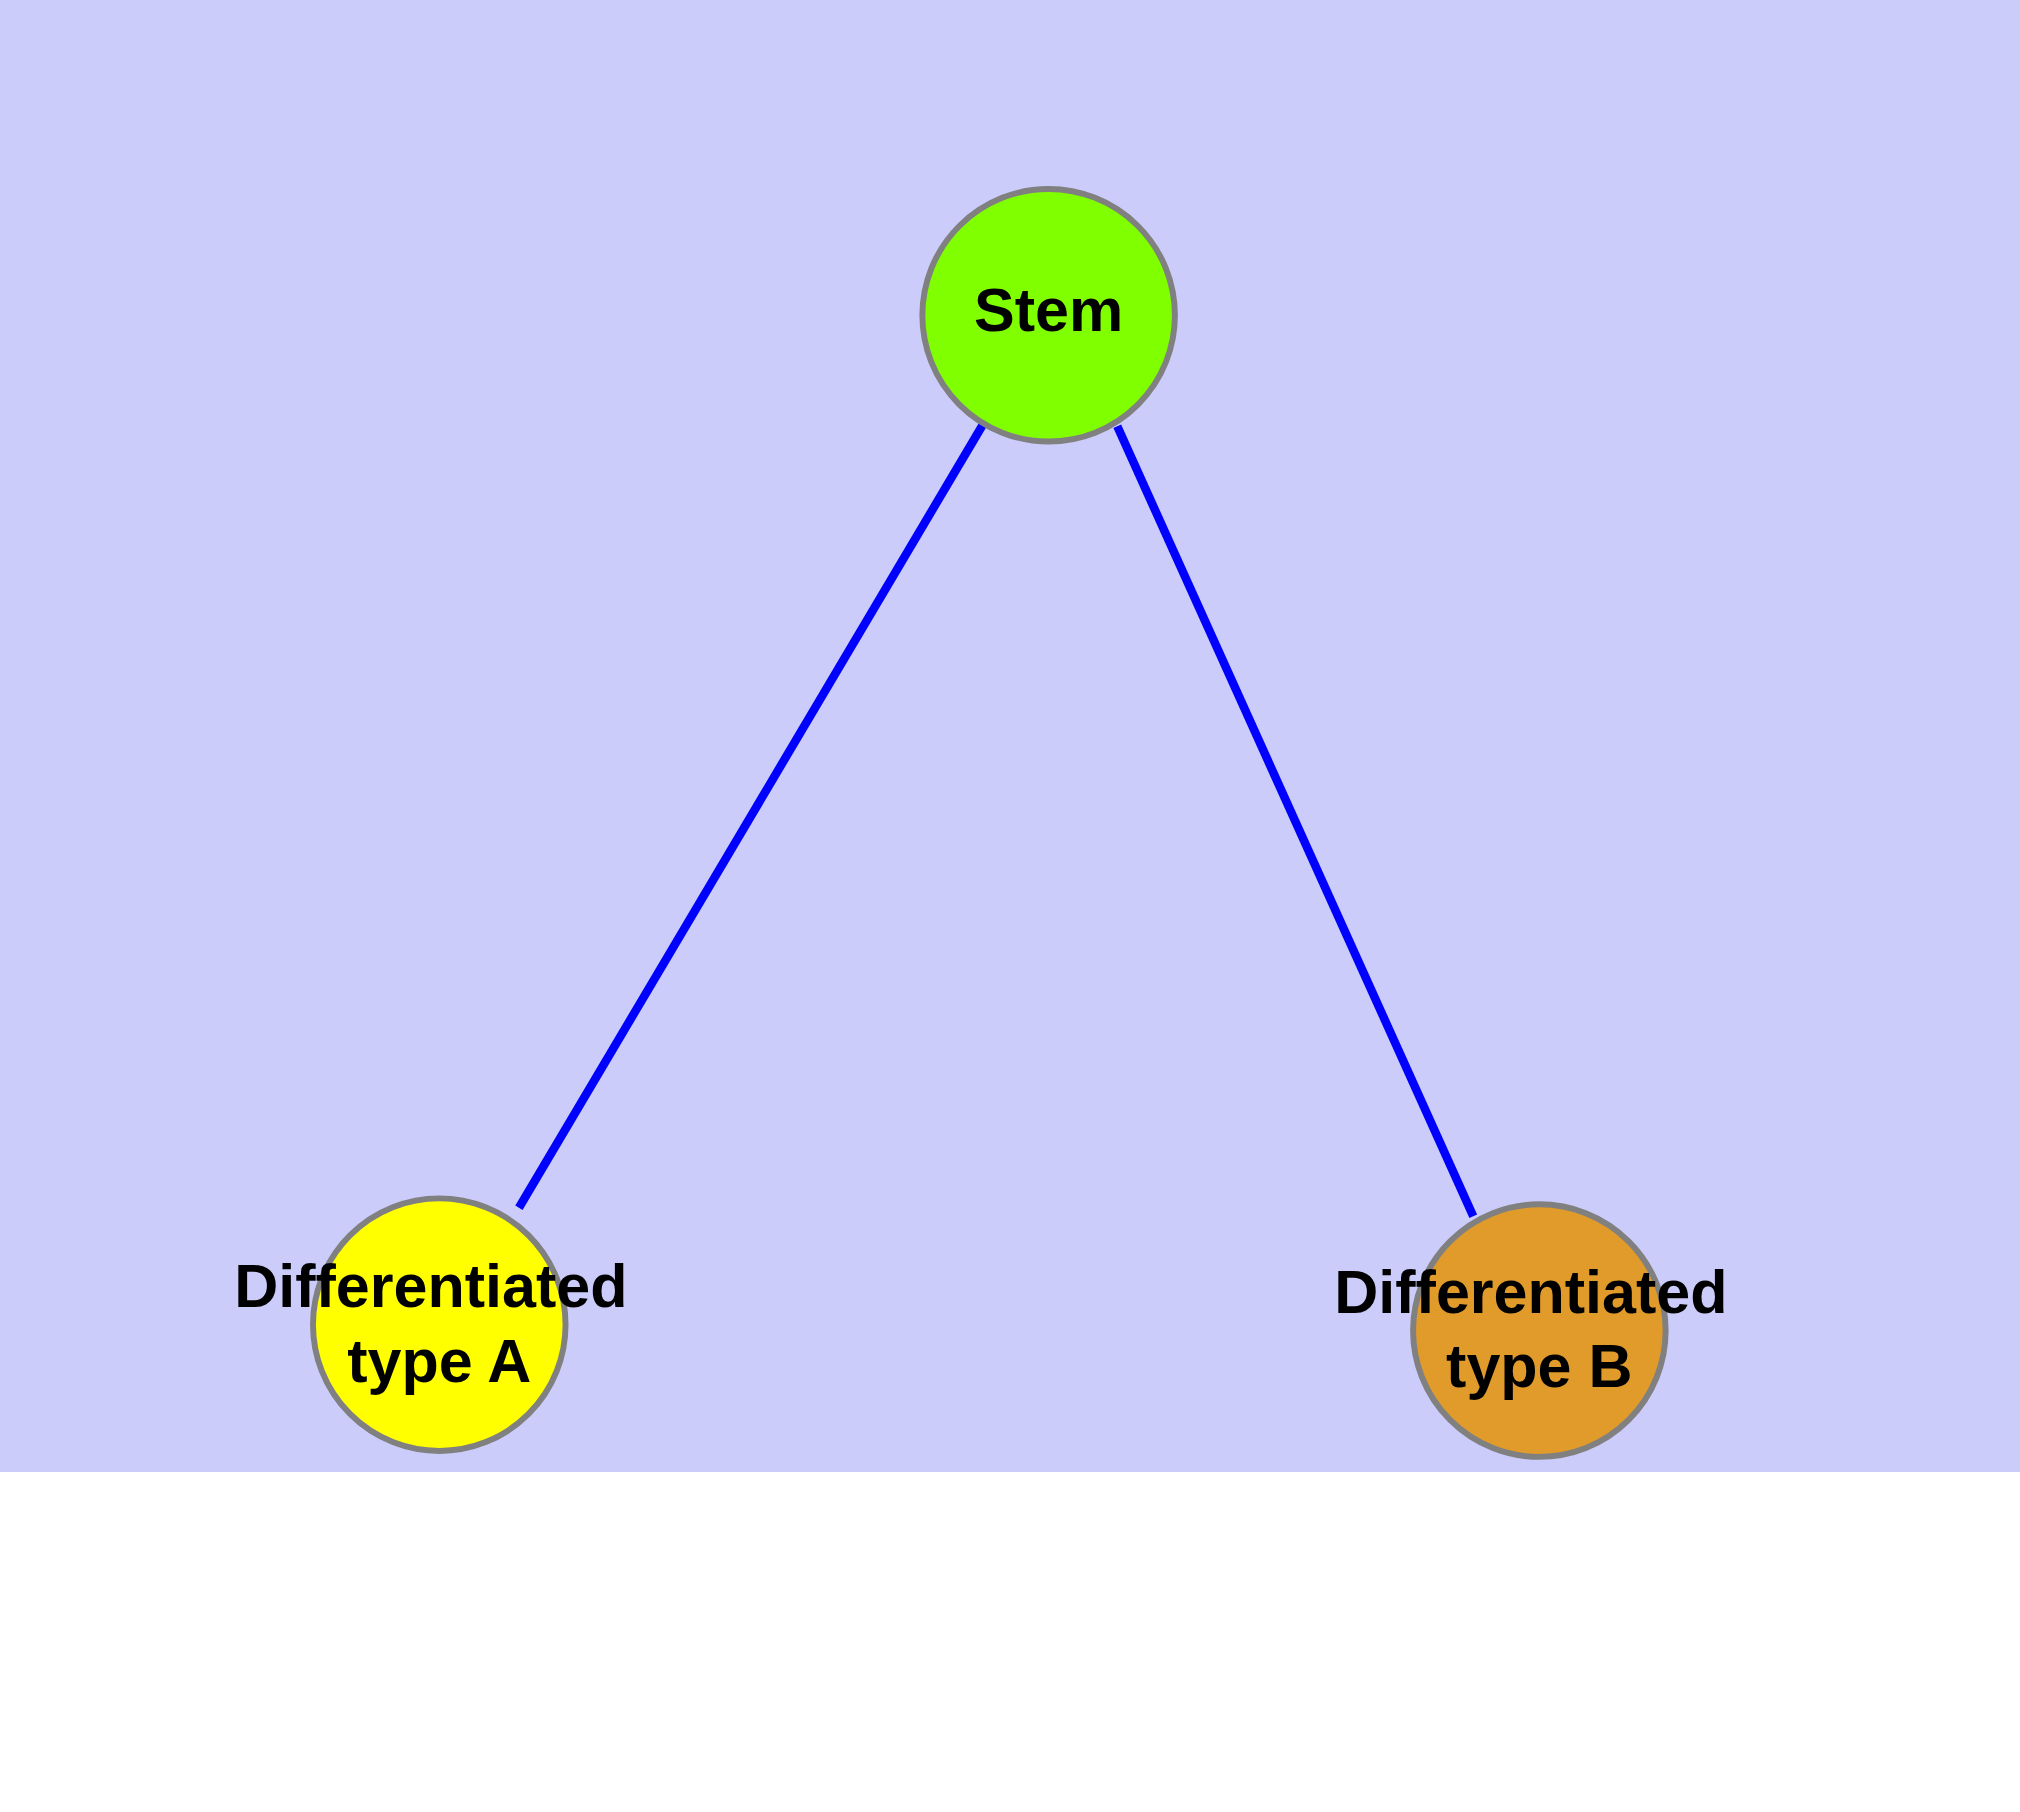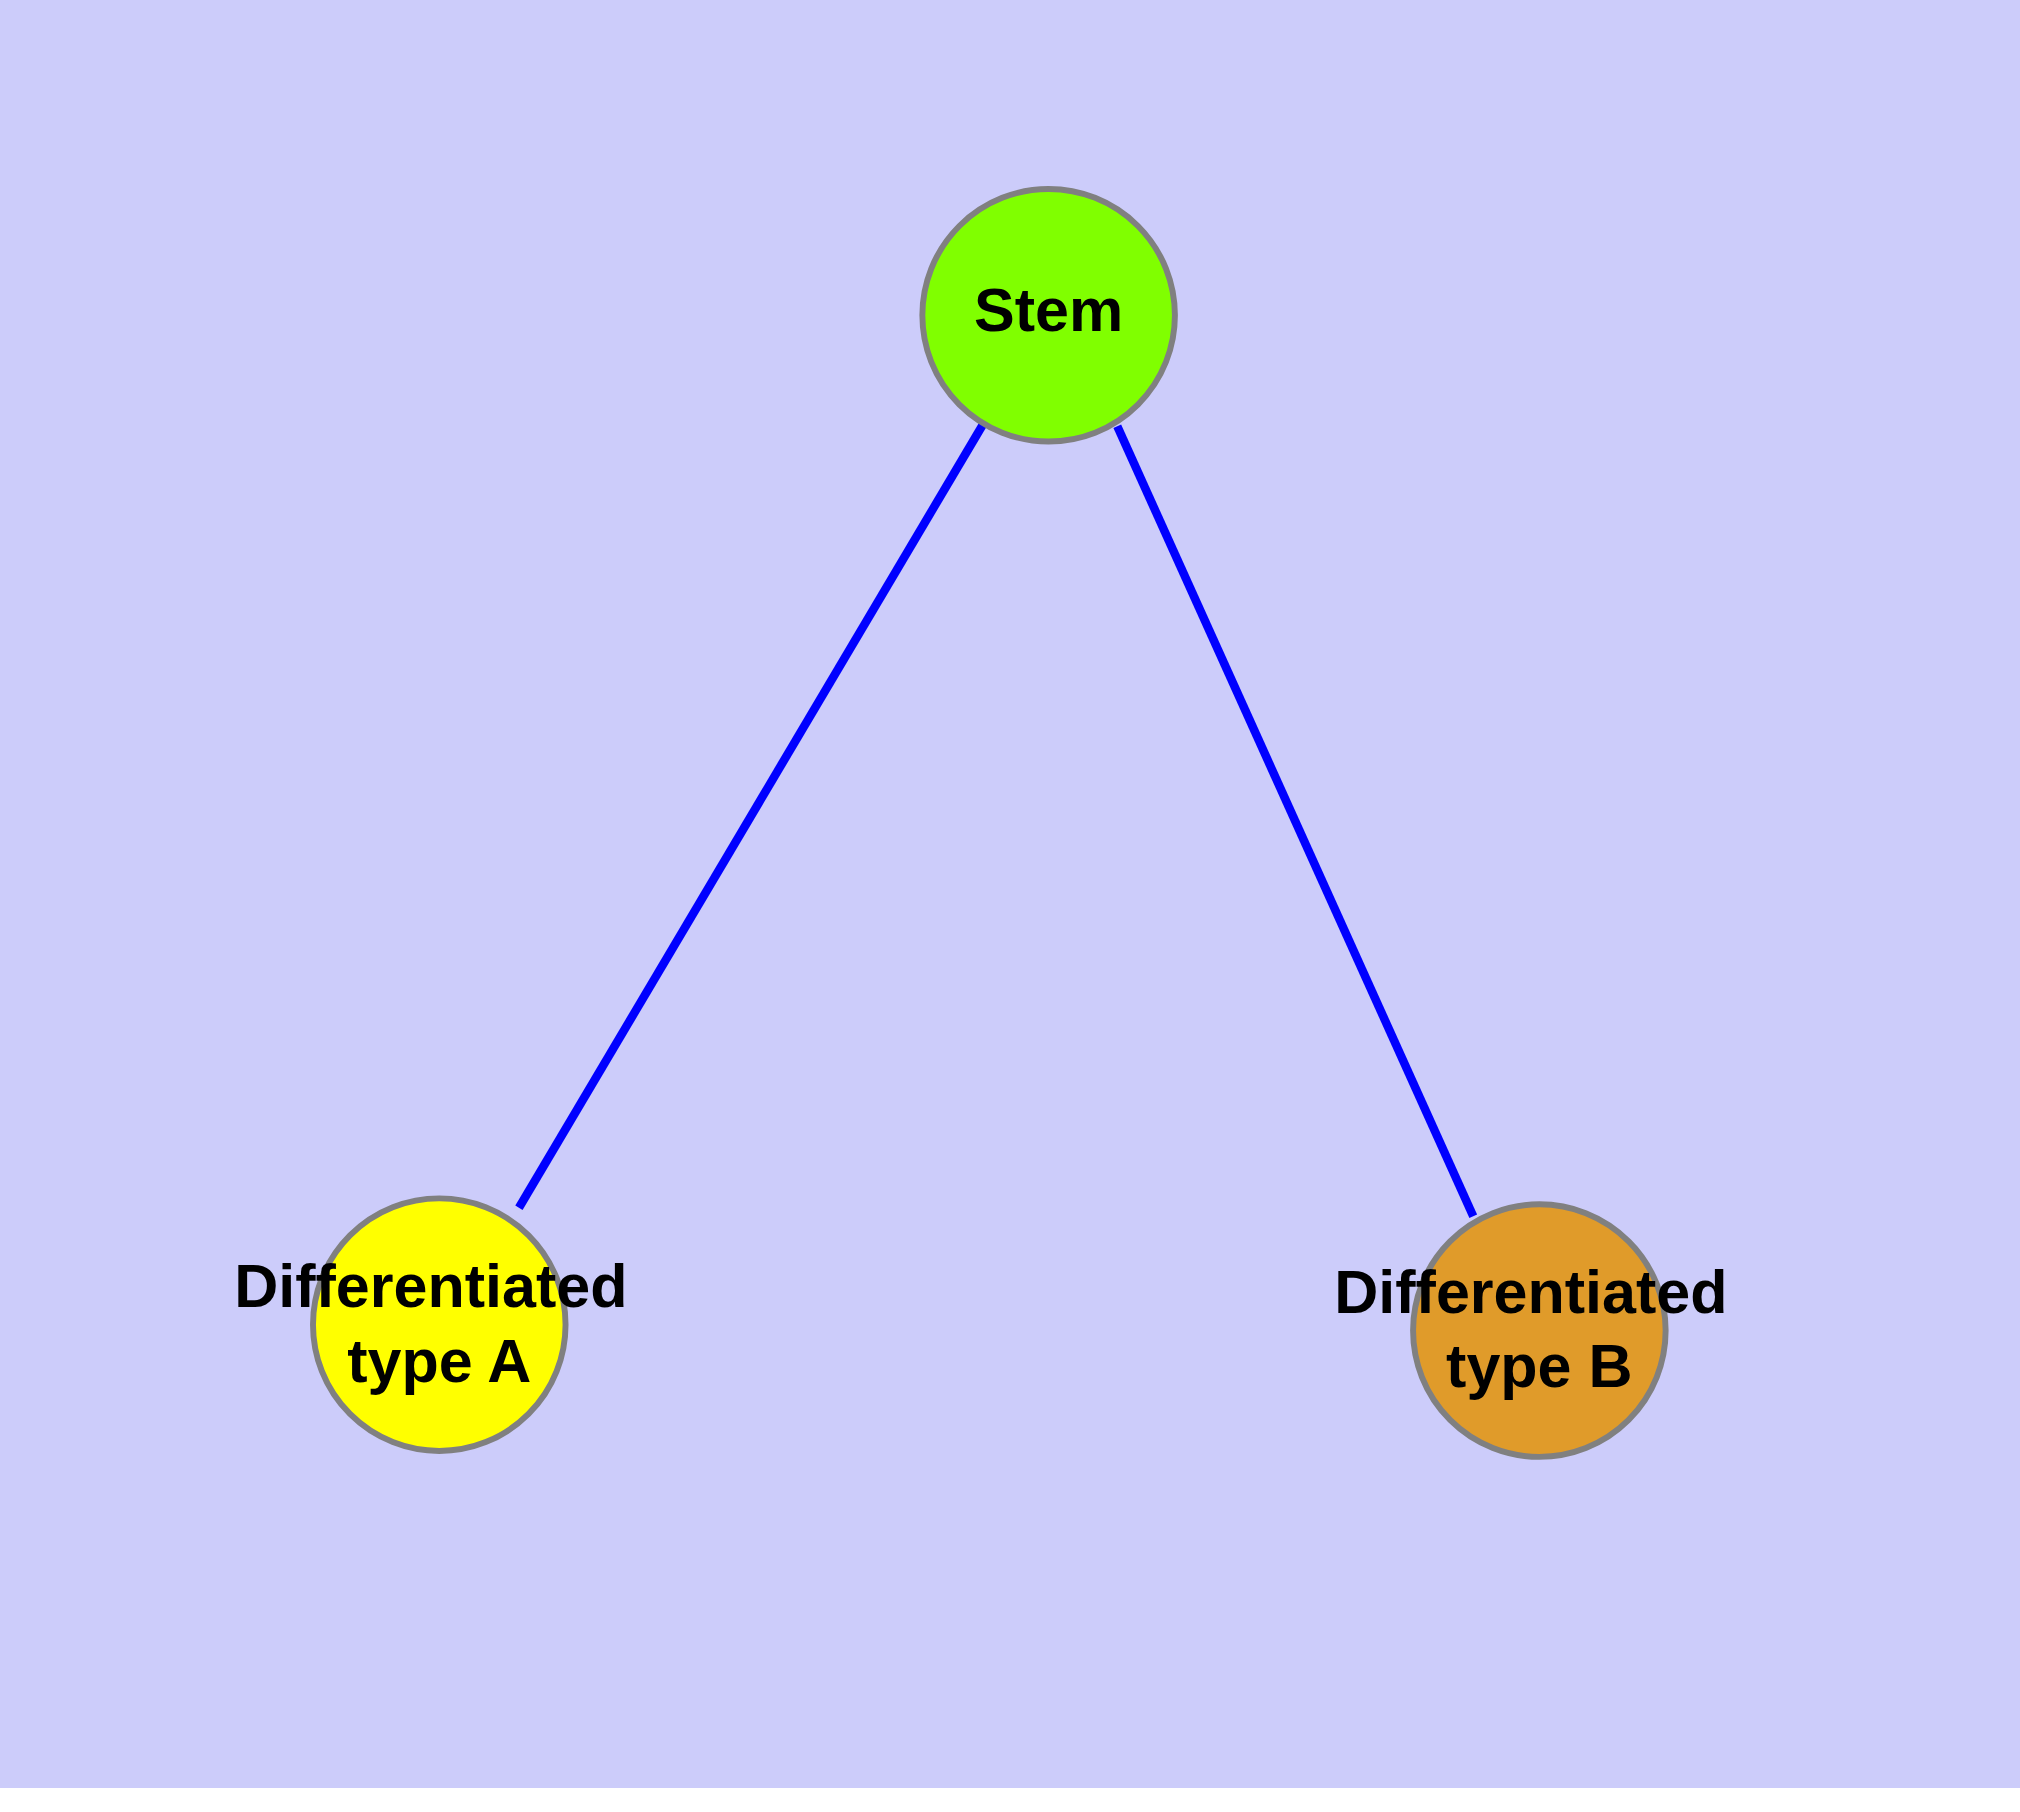--- a/index.html
+++ b/index.html
@@ -4,21 +4,21 @@
 <title>Cell Differentiation Graph</title>
 <style>
   html, body {
     margin: 0;
     padding: 0;
     background: #ffffff;
   }
   #canvas {
     position: relative;
     width: 2021px;
-    height: 1788px;
+    height: 1472px;
     overflow: hidden;
     font-family: "Liberation Sans", "DejaVu Sans", sans-serif;
   }
   #graph-svg {
     position: absolute;
     top: 0;
     left: 0;
     width: 2021px;
     height: 1812px;
     display: block;

